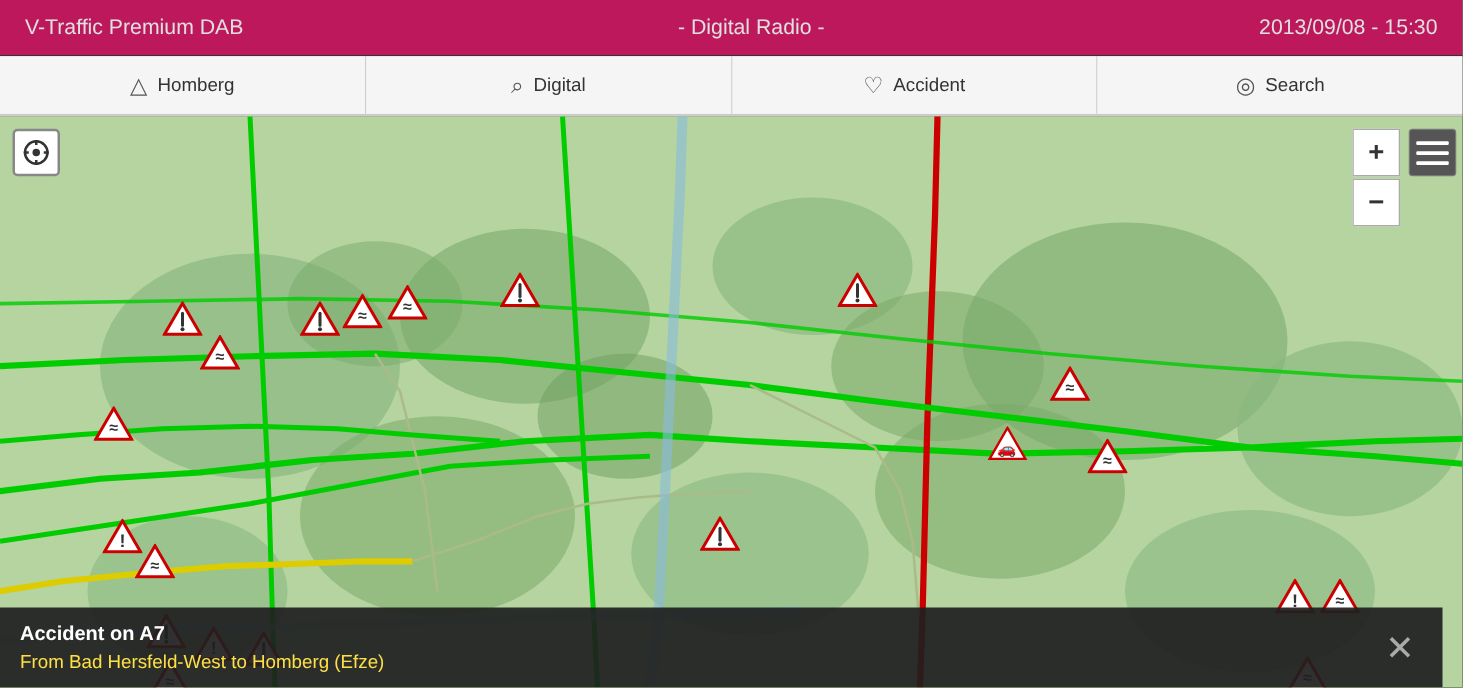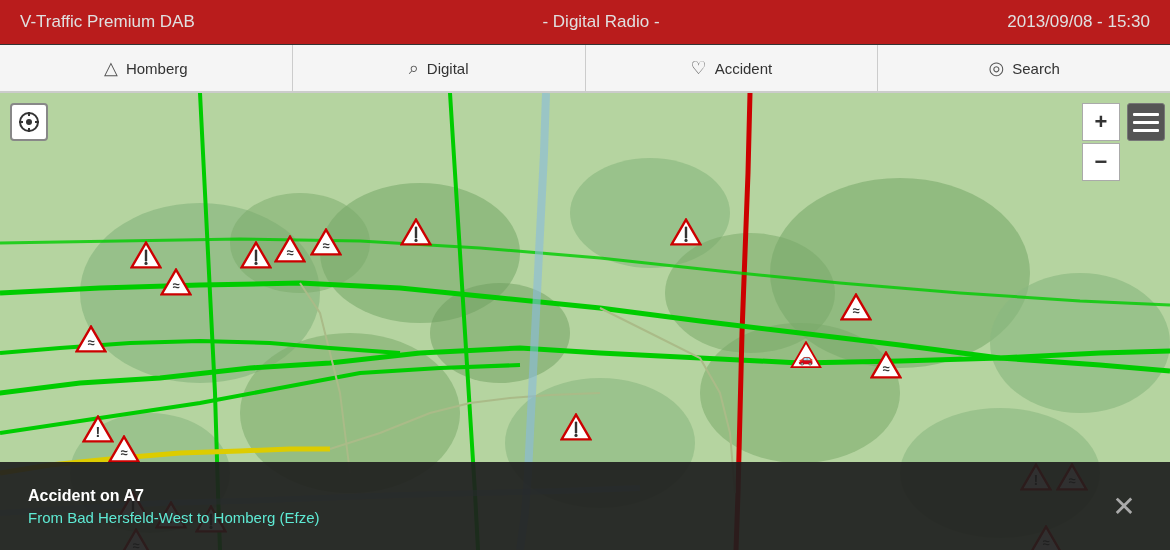--- a/index.html
+++ b/index.html
@@ -7,21 +7,21 @@
       width: 1170px;
       height: 550px;
       background: #1a1a1a;
       font-family: Arial, sans-serif;
       overflow: hidden;
       position: relative;
     }
 
     
     #header {
-      background: #b91c1c;
+      background: #be185d;
       height: 45px;
       display: flex;
       align-items: center;
       justify-content: space-between;
       padding: 0 20px;
       border-bottom: 1px solid #333;
     }
     #header .title-left, #header .title-center, #header .title-right {
       color: #e0e0e0;
       font-size: 17px;
@@ -151,41 +151,41 @@
     .incident-icon svg {
       width: 100%;
       height: 100%;
     }
 
     
     #info-bar {
       position: absolute;
       bottom: 0;
       left: 0;
-      right: 0;
-      height: 88px;
+      right: 16px;
+      height: 64px;
       background: rgba(30, 30, 30, 0.92);
       display: flex;
       align-items: center;
       justify-content: space-between;
-      padding: 0 28px;
+      padding: 0 16px;
       z-index: 20;
     }
     #info-text {
       display: flex;
       flex-direction: column;
       gap: 4px;
     }
     #info-line1 {
       color: white;
       font-size: 16px;
       font-weight: 600;
     }
     #info-line2 {
-      color: #5eead4;
+      color: #fde047;
       font-size: 15px;
     }
     #close-btn {
       width: 36px;
       height: 36px;
       display: flex;
       align-items: center;
       justify-content: center;
       cursor: pointer;
       font-size: 28px;

